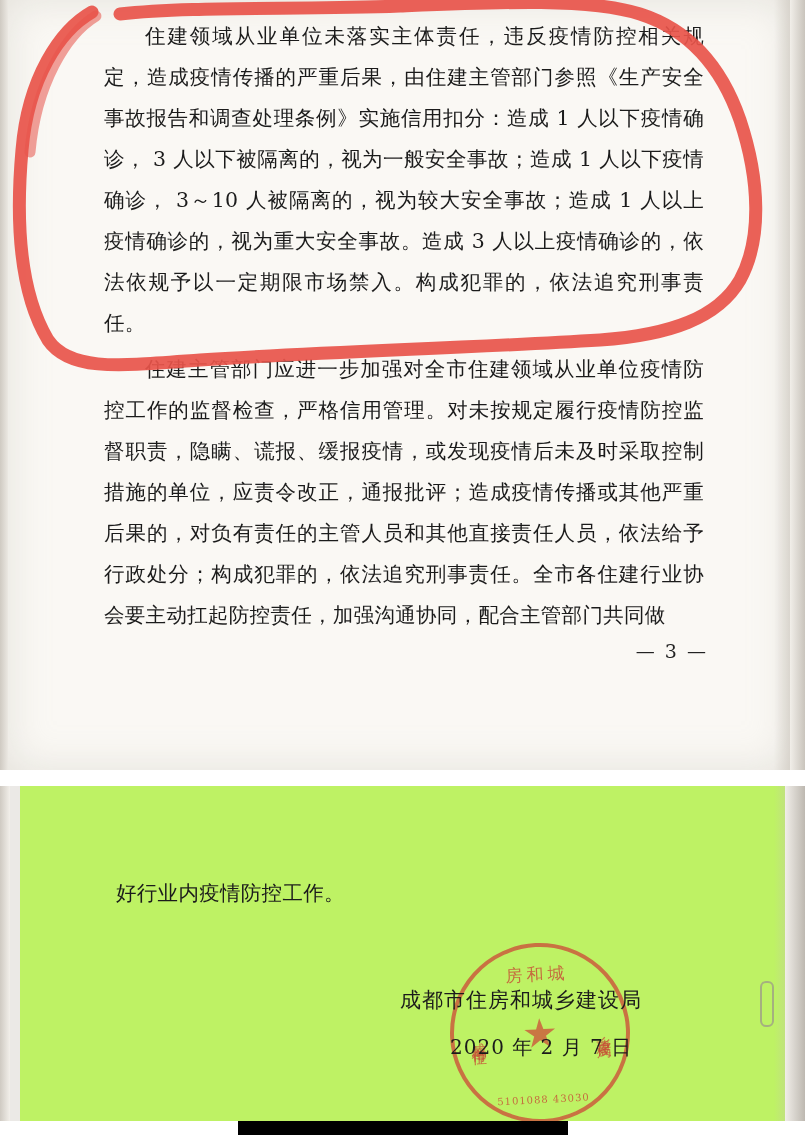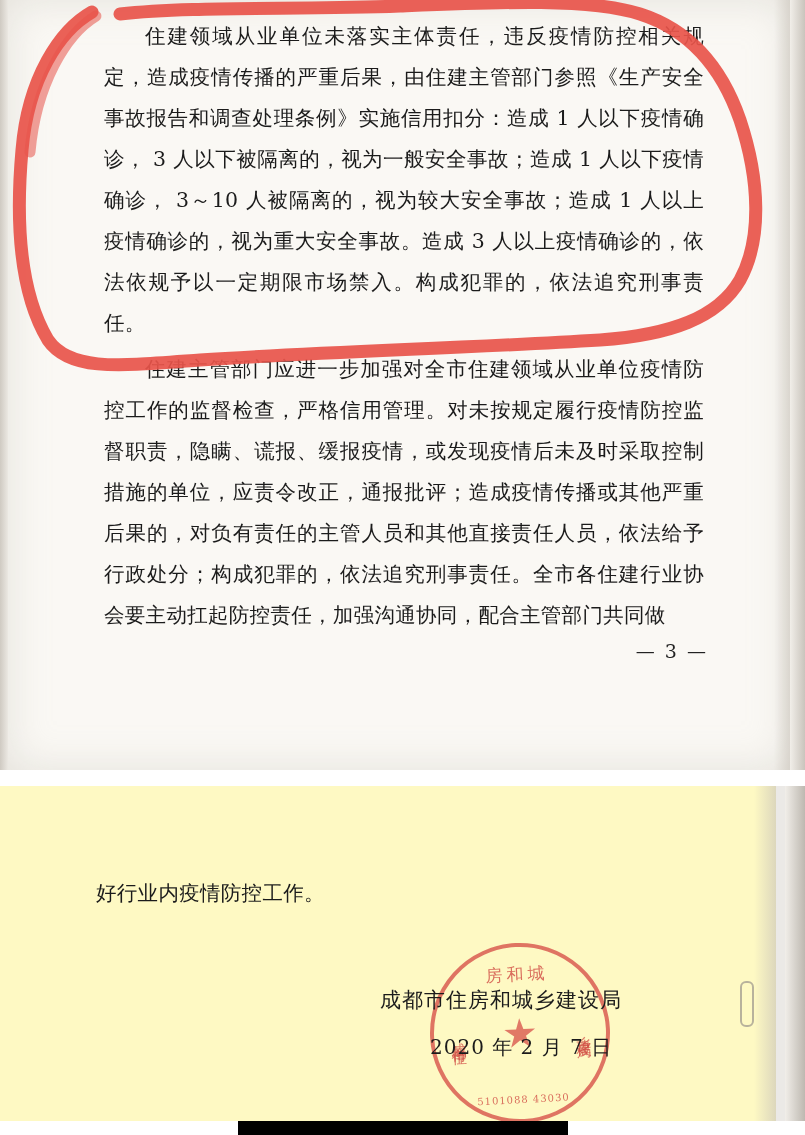--- a/index.html
+++ b/index.html
@@ -121,25 +121,25 @@
     position: absolute;
     left: 0;
     top: 786px;
     width: 805px;
     height: 349px;
     background: #ebe9e6;
     overflow: hidden;
   }
   .paper-bottom {
     position: absolute;
-    left: 0;
+    left: 20px;
     top: 0;
     width: 776px;
     height: 349px;
-    background: #fef9c3;
+    background: #bef264;
   }
   .paper-bottom::after {
     content: "";
     position: absolute;
     right: 0;
     top: 0;
     width: 22px;
     height: 100%;
     background: linear-gradient(to right, rgba(225,220,212,0.0), rgba(198,192,184,0.6));
   }

